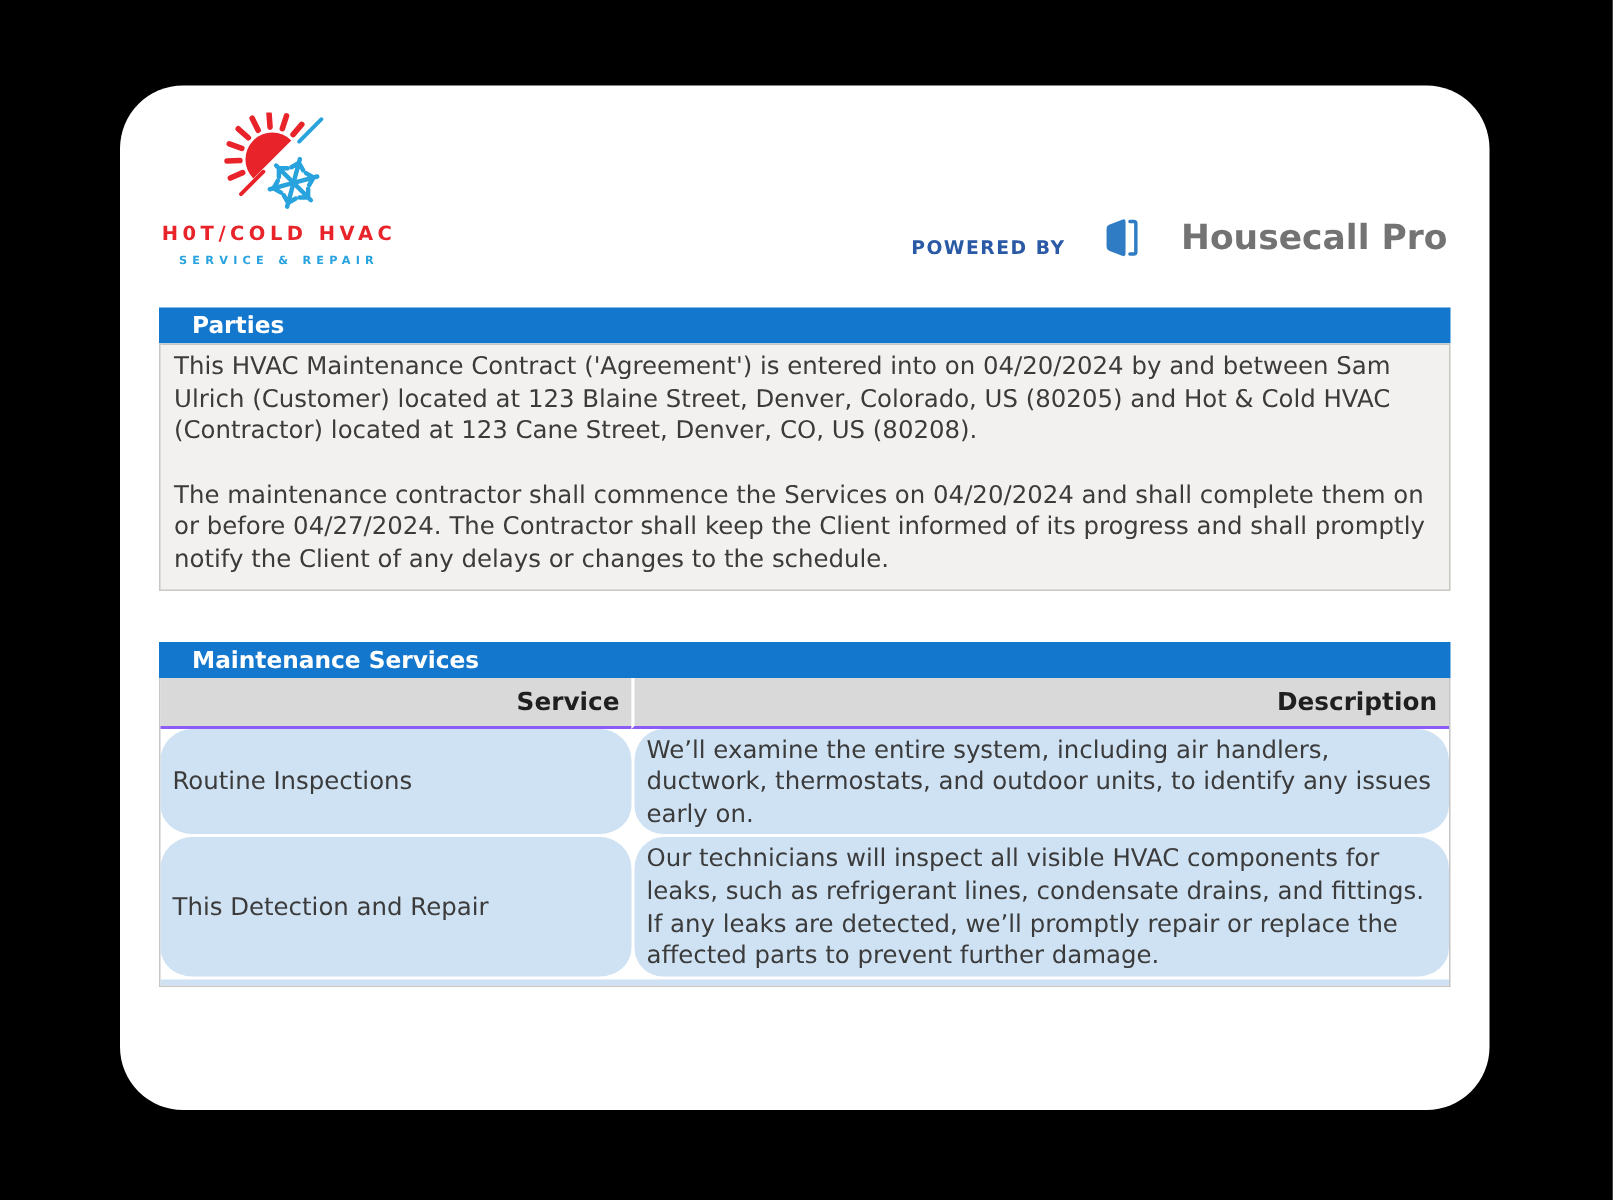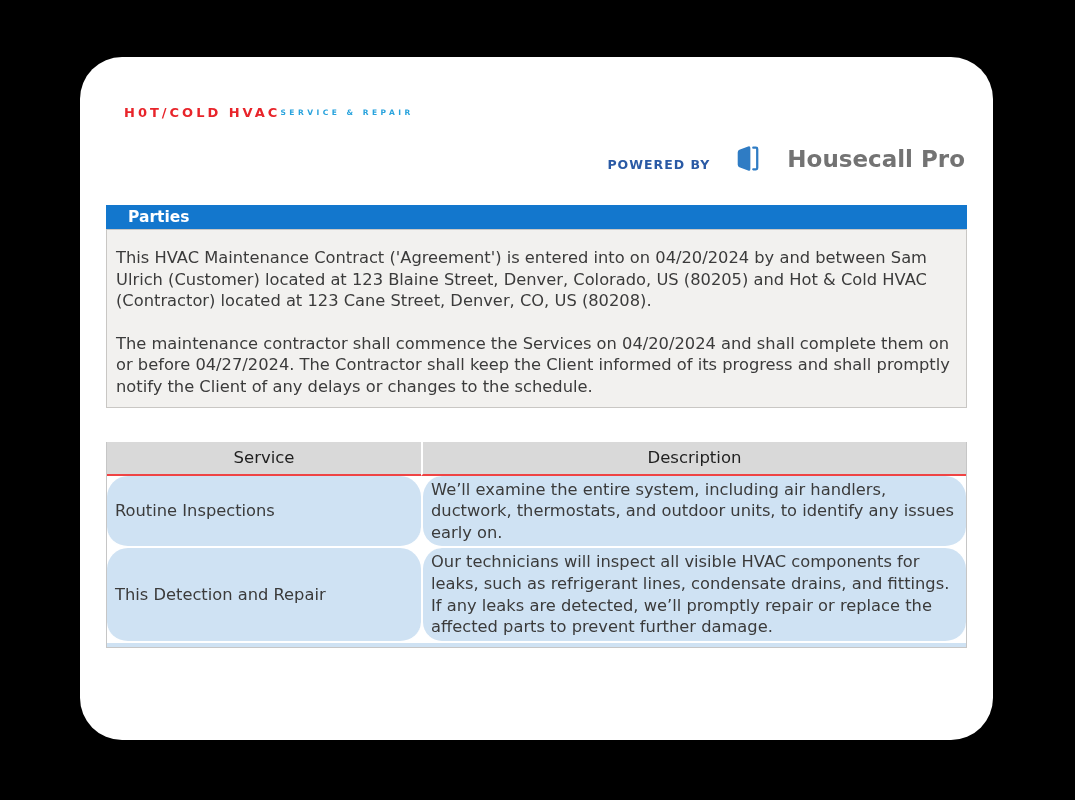--- a/index.html
+++ b/index.html
@@ -2,40 +2,40 @@
 <html><head>
 <meta charset="utf-8">
 <style>
   html,body{margin:0;padding:0;background:#000;width:1075px;height:800px;overflow:hidden;
     font-family:"DejaVu Sans","Liberation Sans",sans-serif;}
   .card{position:absolute;left:80px;top:57px;width:913px;height:683px;background:#fff;
     border-radius:42px;box-shadow:0 12px 30px rgba(0,0,0,.55);overflow:hidden;}
   .content{position:relative;width:861px;margin:0 auto;}
   
   .doc-header{position:relative;height:148px;}
-  .logo-block{position:absolute;left:18px;top:18px;width:156px;display:flex;flex-direction:row;align-items:center;}
+  .logo-block{position:absolute;left:2px;top:18px;width:156px;display:flex;flex-direction:column;align-items:center;}
   .logo-icon{display:block;}
   .logo-line1{font-size:13px;font-weight:800;letter-spacing:3px;color:#e8242a;margin-top:4px;white-space:nowrap;}
   .logo-line2{font-size:7.5px;font-weight:700;letter-spacing:3.5px;color:#29a3dd;margin-top:5px;white-space:nowrap;}
   .powered{position:absolute;right:2px;top:88px;display:flex;align-items:flex-end;gap:26px;}
   .powered-label{font-size:12.5px;font-weight:800;letter-spacing:1px;color:#2a5aa5;padding-top:3px;}
   .powered-product{font-size:23px;font-weight:700;color:#737373;letter-spacing:0;}
   
   .bar{background:#1377cd;color:#fff;font-weight:700;font-size:15.5px;height:24px;line-height:24px;padding-left:22px;}
   
-  .body-box{background:#f2f1ef;border:1px solid #c9c7c4;padding:17px 9px 9px 9px;
+  .body-box{background:#f2f1ef;border:1px solid #c9c7c4;padding:3px 9px 9px 9px;
     font-size:16.3px;line-height:21.6px;color:#3b3b3b;}
   .body-box p{margin:0 0 21px 0;}
   .body-box p:last-child{margin-bottom:0;}
   .section-gap{height:34px;}
   
   .svc-table-wrap{border:1px solid #c6c6c6;border-top:none;}
   table.svc{width:100%;border-collapse:separate;border-spacing:0;font-size:16.3px;line-height:21.6px;color:#3b3b3b;}
-  table.svc th{background:#d9d9d9;color:#1f1f1f;text-align:center;font-weight:400;font-size:16.5px;
-    height:28px;padding:2px 8px;border-bottom:2px solid #ef4444;}
+  table.svc th{background:#d9d9d9;color:#1f1f1f;text-align:right;font-weight:700;font-size:16.5px;
+    height:28px;padding:2px 8px;border-bottom:2px solid #8b5cf6;}
   table.svc td{background:#cfe2f3;padding:3px 8px;border-bottom:2px solid #fff;border-radius:21px;}
   table.svc .col-service{width:314px;}
   table.svc td.svc-name{vertical-align:middle;}
   table.svc td.svc-desc{vertical-align:middle;border-left:2px solid #fff;}
   .row-sliver{height:4px;background:#cfe2f3;}
 </style>
 </head>
 <body>
 
 <div class="card">
@@ -86,20 +86,21 @@
 
     <div class="bar">Parties</div>
 
     <div class="body-box">
       <p>This HVAC Maintenance Contract ('Agreement') is entered into on 04/20/2024 by and between Sam Ulrich (Customer) located at 123 Blaine Street, Denver, Colorado, US (80205) and Hot &amp; Cold HVAC (Contractor) located at 123 Cane Street, Denver, CO, US (80208).</p>
       <p>The maintenance contractor shall commence the Services on 04/20/2024 and shall complete them on or before 04/27/2024. The Contractor shall keep the Client informed of its progress and shall promptly notify the Client of any delays or changes to the schedule.</p>
     </div>
 
     <div class="section-gap"></div>
 
+    <div class="bar">Maintenance Services</div>
 
     <div class="svc-table-wrap">
       <table class="svc">
         <colgroup>
             <col class="col-service">
             <col>
           </colgroup>
         <thead>
           <tr>
             <th>Service</th>

